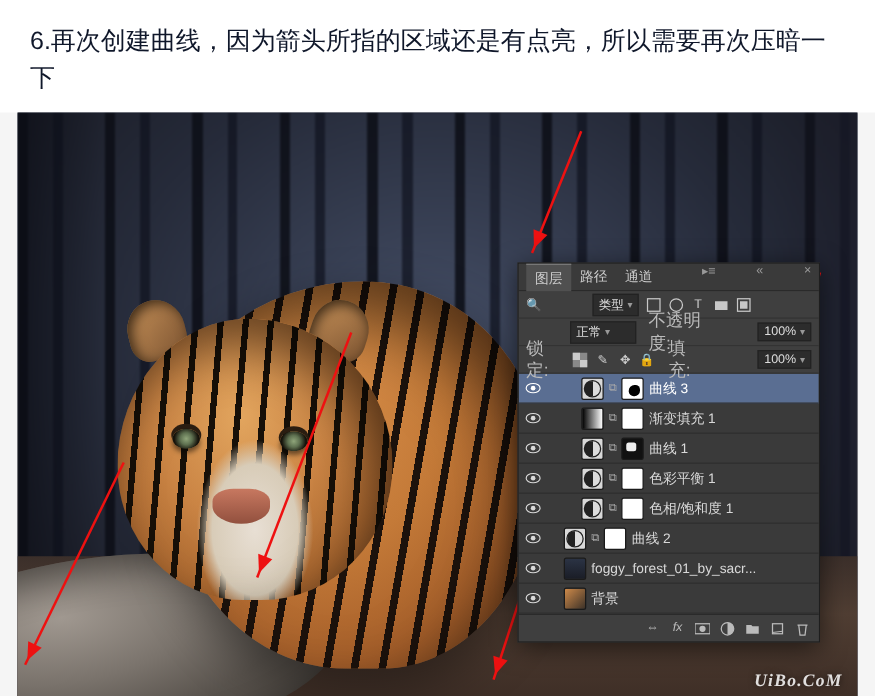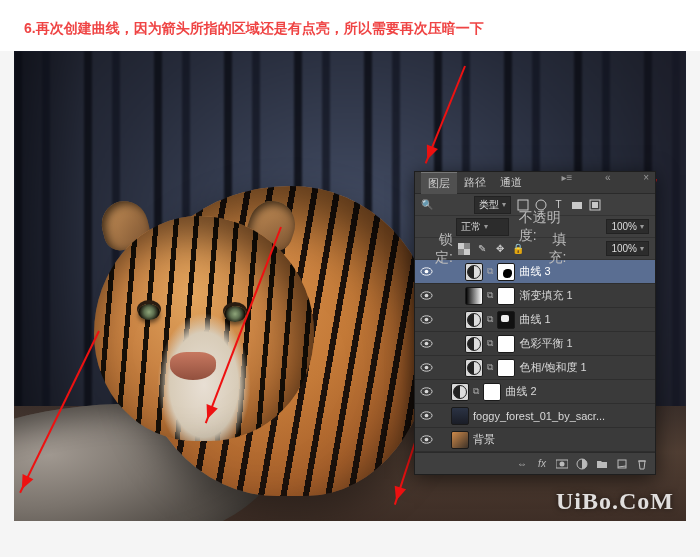--- a/index.html
+++ b/index.html
@@ -6,23 +6,23 @@
   body {
     width: 700px;
     height: 557px;
     background: #f5f5f5;
     font-family: "Microsoft YaHei", sans-serif;
     overflow: hidden;
     position: relative;
   }
   .caption {
     padding: 18px 24px 12px 24px;
-    font-size: 14px;
-    font-weight: bold;
-    color: #ef4444;
+    font-size: 20px;
+    font-weight: normal;
+    color: #0f172a;
     line-height: 1.5;
     background: #fff;
   }
   .canvas {
     position: relative;
     margin: 0 14px;
     width: 672px;
     height: 470px;
     background: linear-gradient(180deg, #1a2030 0%, #2a3040 30%, #3a3a42 60%, #2a2228 100%);
     overflow: hidden;
@@ -99,21 +99,21 @@
   .p-tab{ padding:3px 7px; font-size:11px; color:#ccc; }
   .p-tab.active{ background:#505050; border-top:1px solid #777; }
   .p-close{ margin-left:auto; font-size:10px; color:#999; }
   .p-row{ display:flex; align-items:center; height:22px; padding:0 6px; gap:5px; border-bottom:1px solid #333; background:#3f3f3f;}
   .p-row .lbl{ font-size:14px; color:#bbb; }
   .p-sel{ background:#2c2c2c; border:1px solid #222; padding:1px 4px; font-size:10px; color:#ddd; display:flex; align-items:center; gap:3px;margin-left:35px; }
   .p-sel .chev{ font-size:8px; color:#999; }
   .ico{ width:13px; height:13px; display:inline-flex; align-items:center; justify-content:center; font-size:10px; color:#ccc; }
   .ico svg{ width:12px; height:12px; fill:#c8c8c8; }
   .spacer{ flex:1; }
-  .p-row.r-lock{ background:#3f3f3f;text-align:right; }
+  .p-row.r-lock{ background:#3f3f3f; }
   .layers{ max-height:240px; overflow:hidden; background:#3a3a3a;}
   .layer{ display:flex; align-items:center; height:24px; padding:0 4px; border-bottom:1px solid #2e2e2e; gap:4px;}
   .layer.sel{ background:#5a6e92; color:#fff; }
   .vis{ width:14px; height:14px; display:flex; align-items:center; justify-content:center; }
   .vis svg{ width:13px; height:13px; fill:#c8c8c8;}
   .layer.sel .vis svg{ fill:#e8e8e8;}
   .indent{ width:10px; }
   .adj-ic{ width:18px; height:18px; border:1px solid #1a1a1a; background:#d8d8d8; display:flex; align-items:center; justify-content:center; border-radius:2px;}
   .adj-ic .half{ width:14px; height:14px; border-radius:50%; background:linear-gradient(90deg,#222 50%, #ddd 50%); border:1px solid #222;}
   .adj-ic.grad{ background:linear-gradient(90deg,#000,#fff); }
@@ -124,21 +124,21 @@
   .mask{ width:18px; height:18px; border:1px solid #1a1a1a; background:#fff; border-radius:2px;}
   .mask.blk{ background:#111; position:relative;}
   .mask.blk::after{content:"";position:absolute;left:3px;top:3px;width:8px;height:7px;background:#eee;border-radius:2px;}
   .mask.shape{ background:#fff; position:relative;}
   .mask.shape::after{content:"";position:absolute;right:2px;bottom:2px;width:9px;height:9px;background:#000;border-radius:50% 40% 50% 45%;}
   .link{ font-size:9px; color:#aaa;}
   .lname{ font-size:11px; }
   .p-foot{ display:flex; align-items:center; height:22px; padding:0 4px; gap:2px; background:#3f3f3f; border-top:1px solid #2a2a2a; justify-content:flex-end;}
   .p-foot .ico{ width:18px; color:#bbb;}
   .watermark{
-    position:absolute; right:12px; bottom:6px; font-size:24px; font-weight:bold;
+    position:absolute; right:12px; bottom:6px; font-size:14px; font-style:italic; font-weight:bold;
     color:rgba(255,255,255,.85); text-shadow:0 0 6px rgba(0,0,0,.6);
     letter-spacing:1px; font-family:Georgia,serif;
   }
 </style>
 </head>
 <body>
 
 <div class="caption">6.再次创建曲线，因为箭头所指的区域还是有点亮，所以需要再次压暗一下</div>
 
 <div class="canvas">

